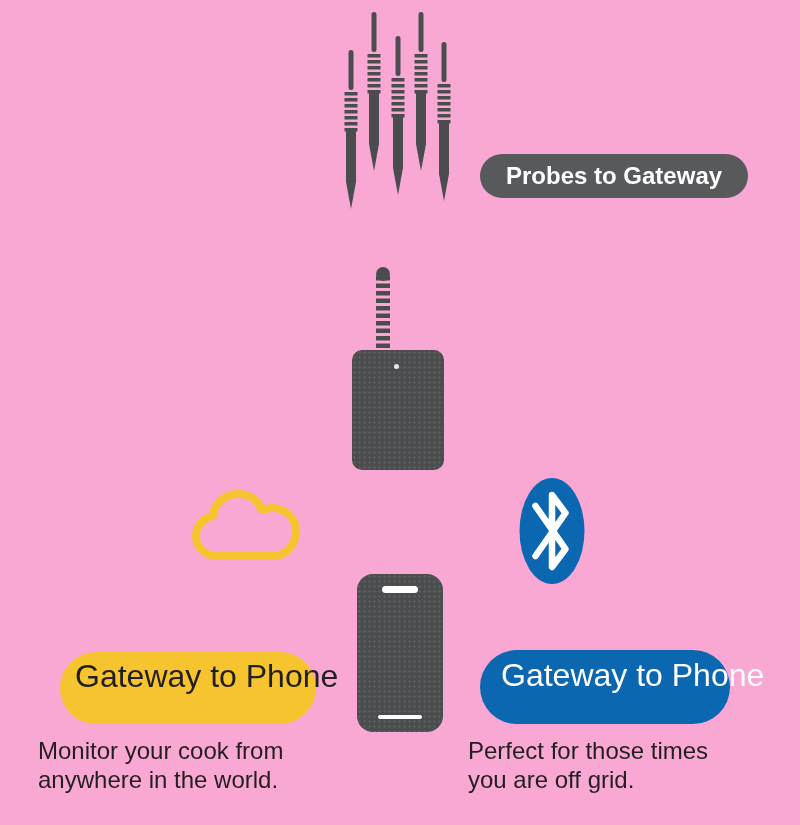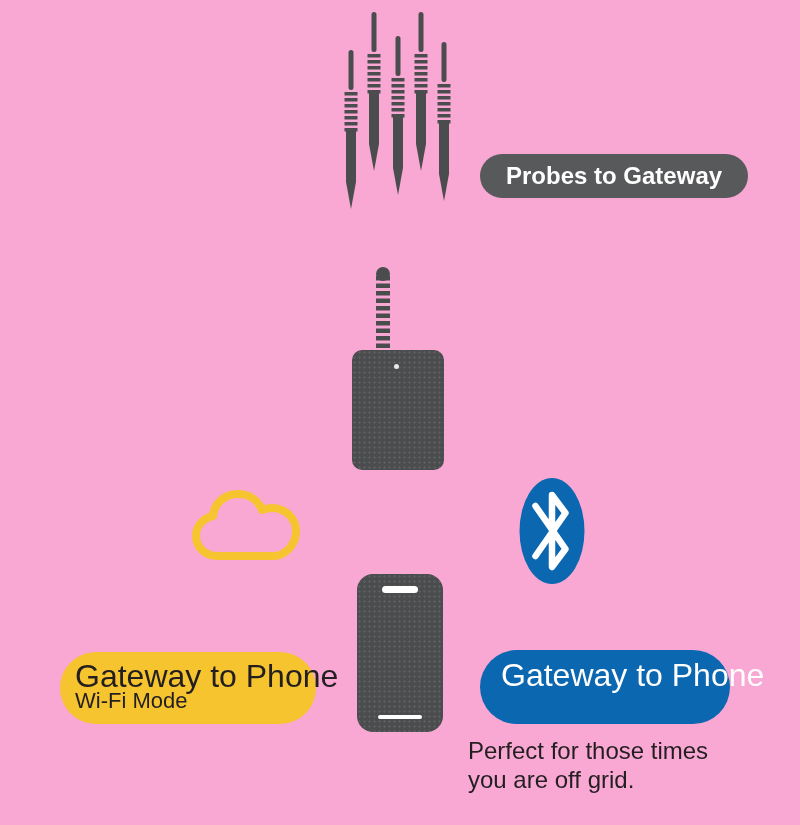--- a/index.html
+++ b/index.html
@@ -111,22 +111,23 @@
     <polyline class="bt-rune" points="16.5,29 46.5,72 33,90 33,18 46.5,36 16.5,79"></polyline>
   </svg>
 
   <div class="abs phone device-texture">
     <div class="speaker"></div>
     <div class="homebar"></div>
   </div>
 
   <div class="abs pill badge-yellow">
     <div class="badge-title">Gateway to Phone</div>
-    <div class="badge-mode">Wi-Fi Mode</div>
   </div>
+  <div class="abs desc desc-wifi">Monitor your cook from
+anywhere in the world.</div>
 
   <div class="abs pill badge-blue">
     <div class="badge-title">Gateway to Phone</div>
   </div>
   <div class="abs desc desc-bt">Perfect for those times
 you are off grid.</div>
 
 </div>
 
 </body></html>

